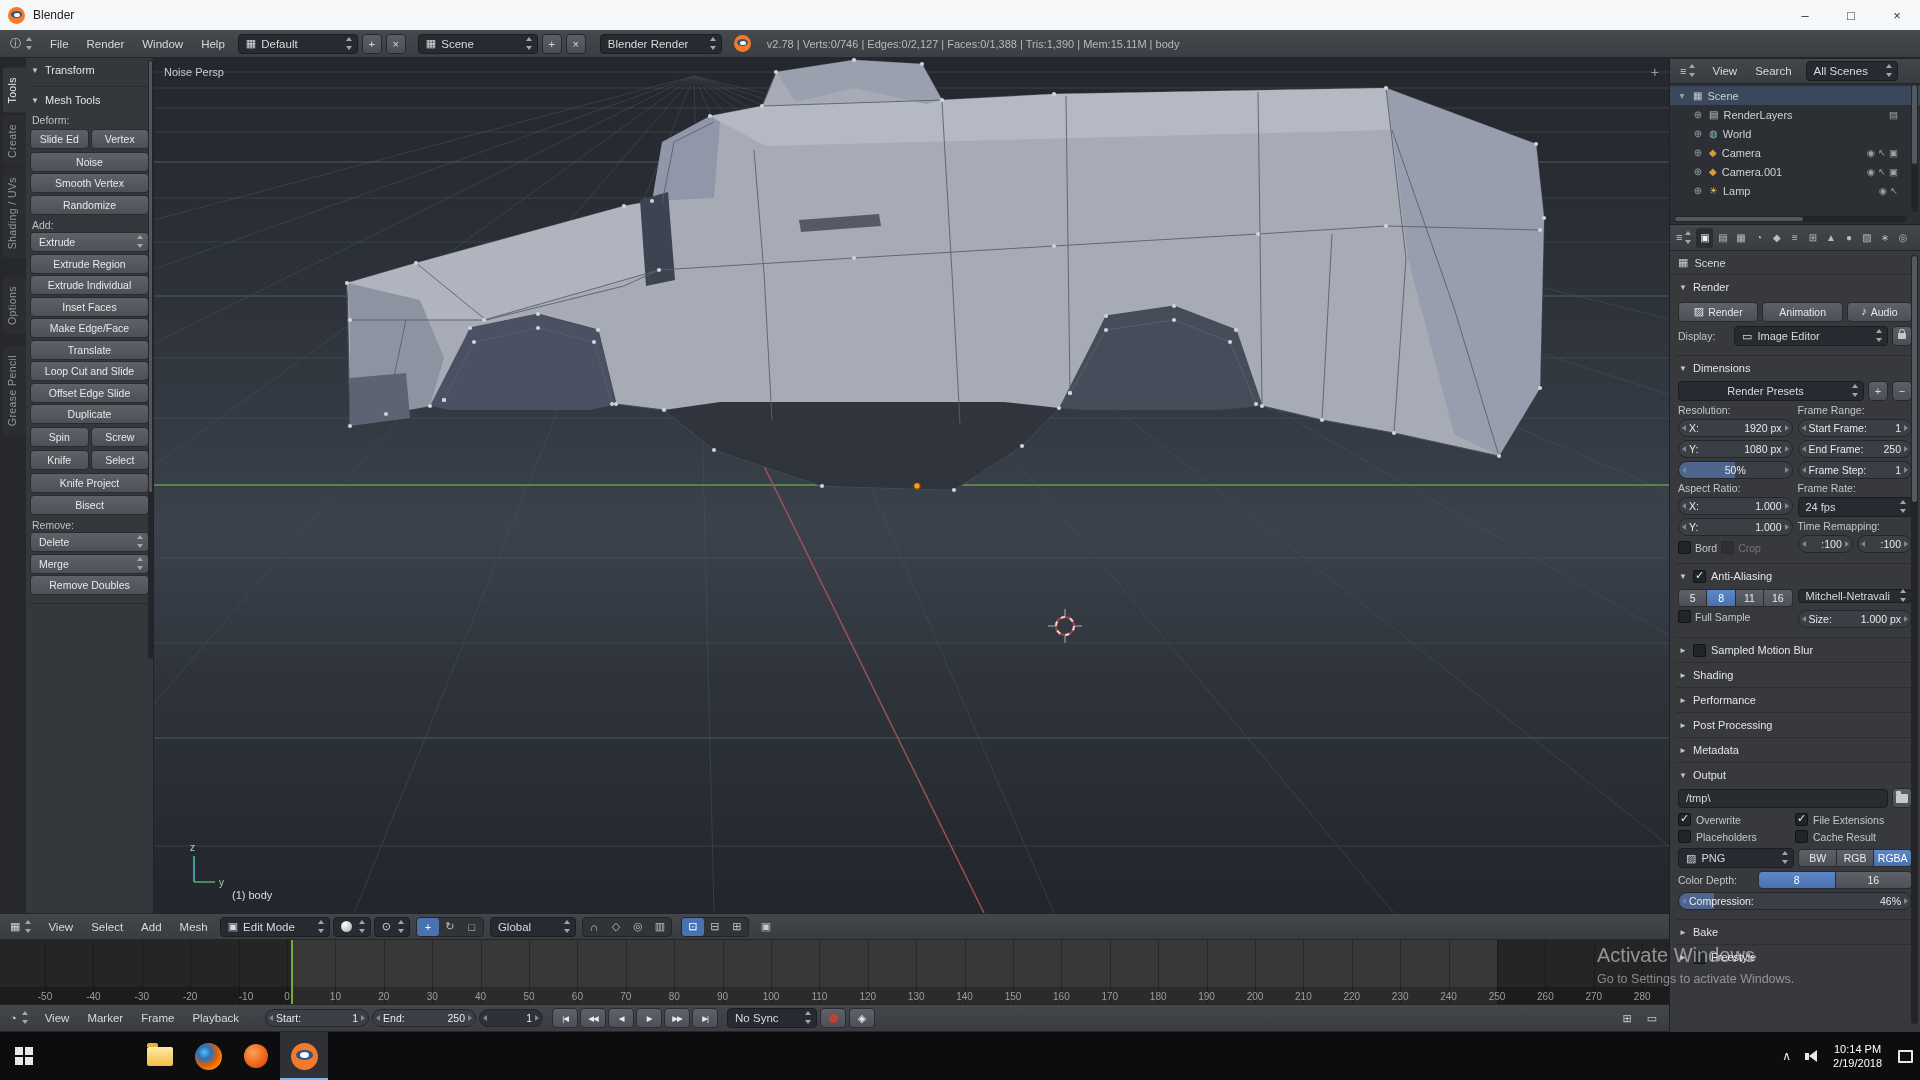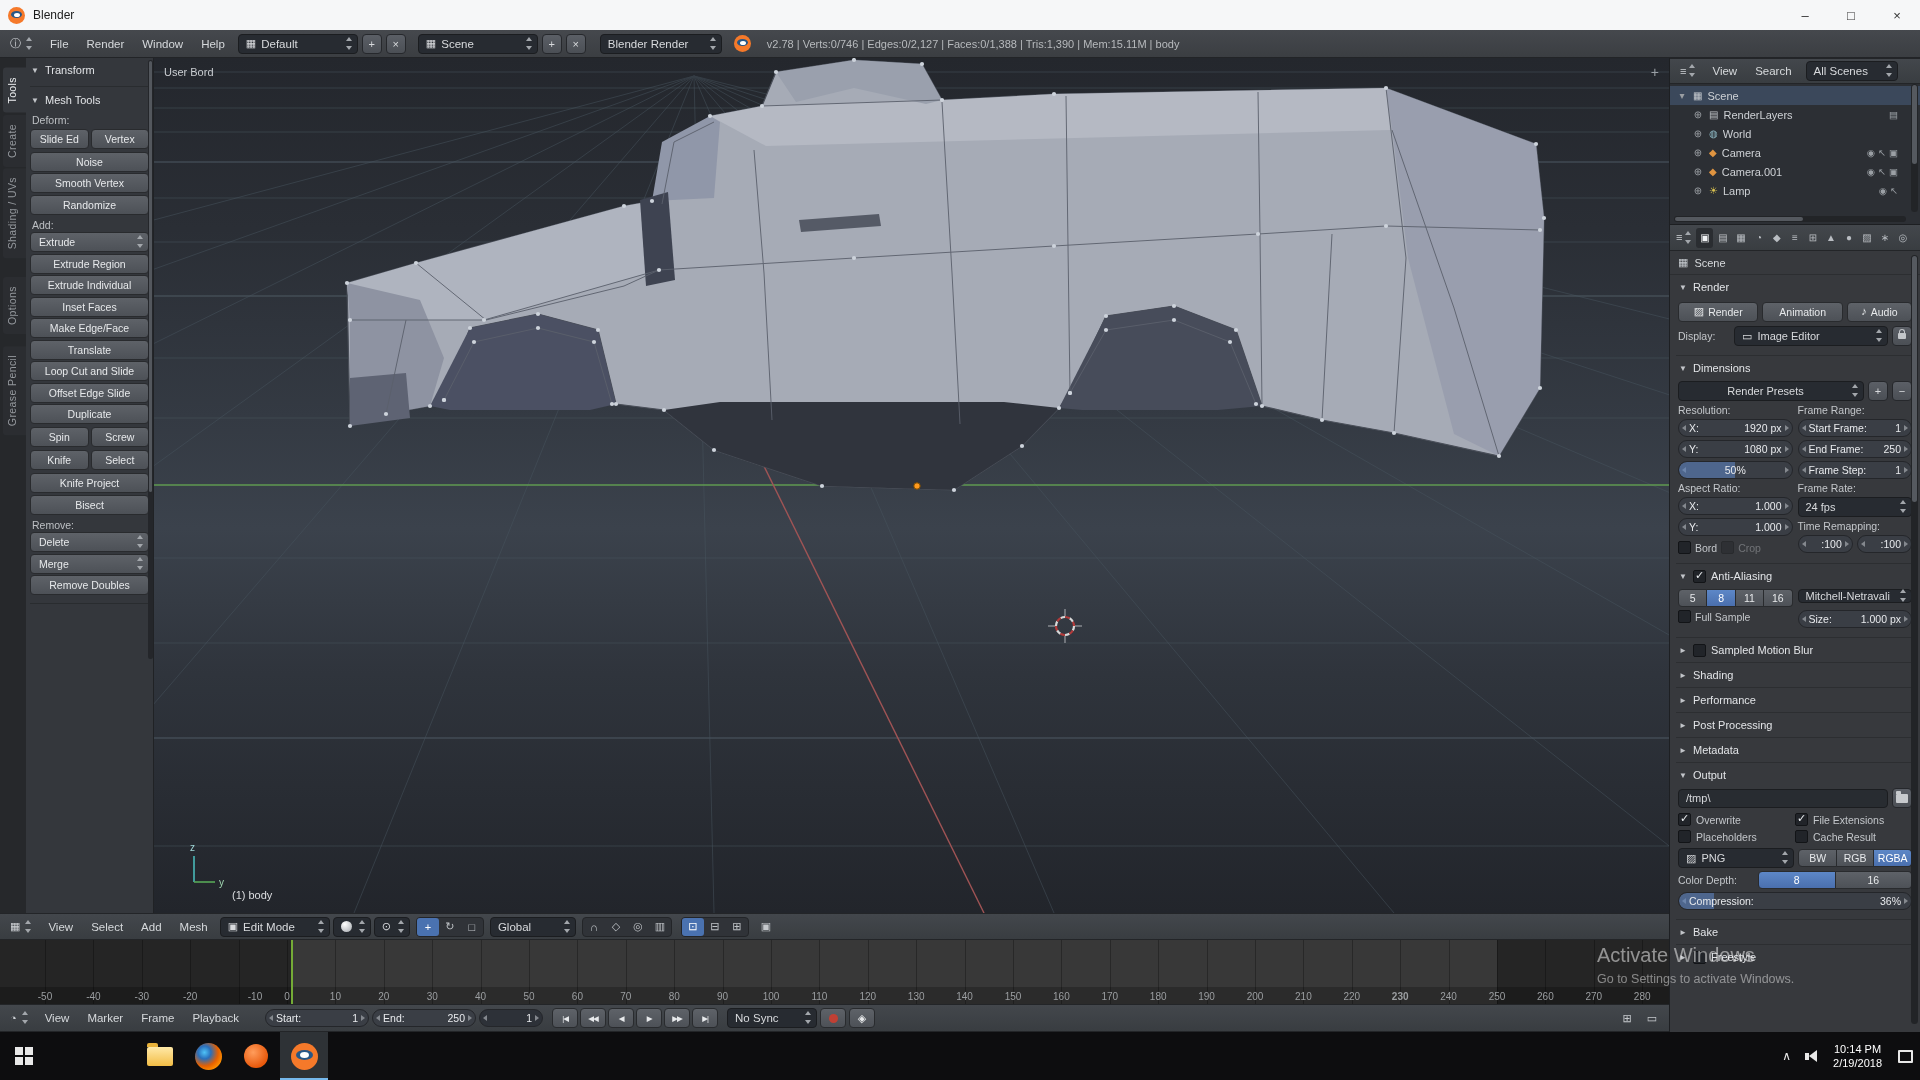--- a/index.html
+++ b/index.html
@@ -427,21 +427,21 @@
             </g>
           </g>
 
           <g font-family="Liberation Sans, sans-serif" font-size="10">
             <line x1="40" y1="824" x2="40" y2="798" stroke="#49b8b8" stroke-width="1.6"></line>
             <line x1="40" y1="824" x2="61" y2="824" stroke="#57a757" stroke-width="1.6"></line>
             <text x="36" y="793" fill="#9fd6d6">z</text>
             <text x="65" y="828" fill="#9fd6b0">y</text>
           </g>
         </svg>
-        <div class="vp-label" id="vp-view-label">User Bord</div>
+        <div class="vp-label" id="vp-view-label">Noise Persp</div>
         <div class="vp-label" id="vp-obj-label">(1) body</div>
         <div class="vp-label" id="vp-corner-plus">+</div>
       </div>
     </div>
 
     <div class="editor-header" id="vpheader">
       <div class="icon-dd hasud">
           <span class="gl">▦</span>
         </div>
       <span id="vph-menus">
@@ -486,21 +486,21 @@
         <div class="truler-range" style="left: 291.84px; width: 1205.16px;"></div>
         <div class="tick-line" style="left: 45px;"></div>
         <span class="tick-label" style="left: 45px;">-50</span>
         <div class="tick-line" style="left: 93.4px;"></div>
         <span class="tick-label" style="left: 93.4px;">-40</span>
         <div class="tick-line" style="left: 141.8px;"></div>
         <span class="tick-label" style="left: 141.8px;">-30</span>
         <div class="tick-line" style="left: 190.2px;"></div>
         <span class="tick-label" style="left: 190.2px;">-20</span>
         <div class="tick-line" style="left: 238.6px;"></div>
-        <span class="tick-label" style="left: 255px; margin-top: 8px;">-10</span>
+        <span class="tick-label" style="left: 246px; margin-top: 8px;">-10</span>
         <div class="tick-line" style="left: 287px;"></div>
         <span class="tick-label" style="left: 287px;">0</span>
         <div class="tick-line" style="left: 335.4px;"></div>
         <span class="tick-label" style="left: 335.4px;">10</span>
         <div class="tick-line" style="left: 383.8px;"></div>
         <span class="tick-label" style="left: 383.8px;">20</span>
         <div class="tick-line" style="left: 432.2px;"></div>
         <span class="tick-label" style="left: 432.2px;">30</span>
         <div class="tick-line" style="left: 480.6px;"></div>
         <span class="tick-label" style="left: 480.6px;">40</span>
@@ -534,21 +534,21 @@
         <span class="tick-label" style="left: 1158.2px;">180</span>
         <div class="tick-line" style="left: 1206.6px;"></div>
         <span class="tick-label" style="left: 1206.6px;">190</span>
         <div class="tick-line" style="left: 1255px;"></div>
         <span class="tick-label" style="left: 1255px;">200</span>
         <div class="tick-line" style="left: 1303.4px;"></div>
         <span class="tick-label" style="left: 1303.4px;">210</span>
         <div class="tick-line" style="left: 1351.8px;"></div>
         <span class="tick-label" style="left: 1351.8px;">220</span>
         <div class="tick-line" style="left: 1400.2px;"></div>
-        <span class="tick-label" style="left: 1400.2px; font-weight: bold;">230</span>
+        <span class="tick-label" style="left: 1400.2px;">230</span>
         <div class="tick-line" style="left: 1448.6px;"></div>
         <span class="tick-label" style="left: 1448.6px;">240</span>
         <div class="tick-line" style="left: 1497px;"></div>
         <span class="tick-label" style="left: 1497px;">250</span>
         <div class="tick-line" style="left: 1545.4px;"></div>
         <span class="tick-label" style="left: 1545.4px;">260</span>
         <div class="tick-line" style="left: 1593.8px;"></div>
         <span class="tick-label" style="left: 1593.8px;">270</span>
         <div class="tick-line" style="left: 1642.2px;"></div>
         <span class="tick-label" style="left: 1642.2px;">280</span>
@@ -926,21 +926,21 @@
             <span class="lbl" style="width:76px">Color Depth:</span>
             <div class="seg" id="out-depths">
                 <div class="segbtn sel">8</div>
                 <div class="segbtn">16</div>
               </div>
           </div>
           <div class="prow">
             <div class="nfield slider flex1">
               <div class="fill" style="width:15%"></div>
               <span>Compression:</span>
-              <span>36%</span>
+              <span>46%</span>
             </div>
           </div>
         </div>
 
         <div id="bottom-panels">
             <div class="ppanel fold">
               <div class="phead">
                 <span class="tri">►</span>
                 <span class="ptitle">Bake</span>
               </div>

